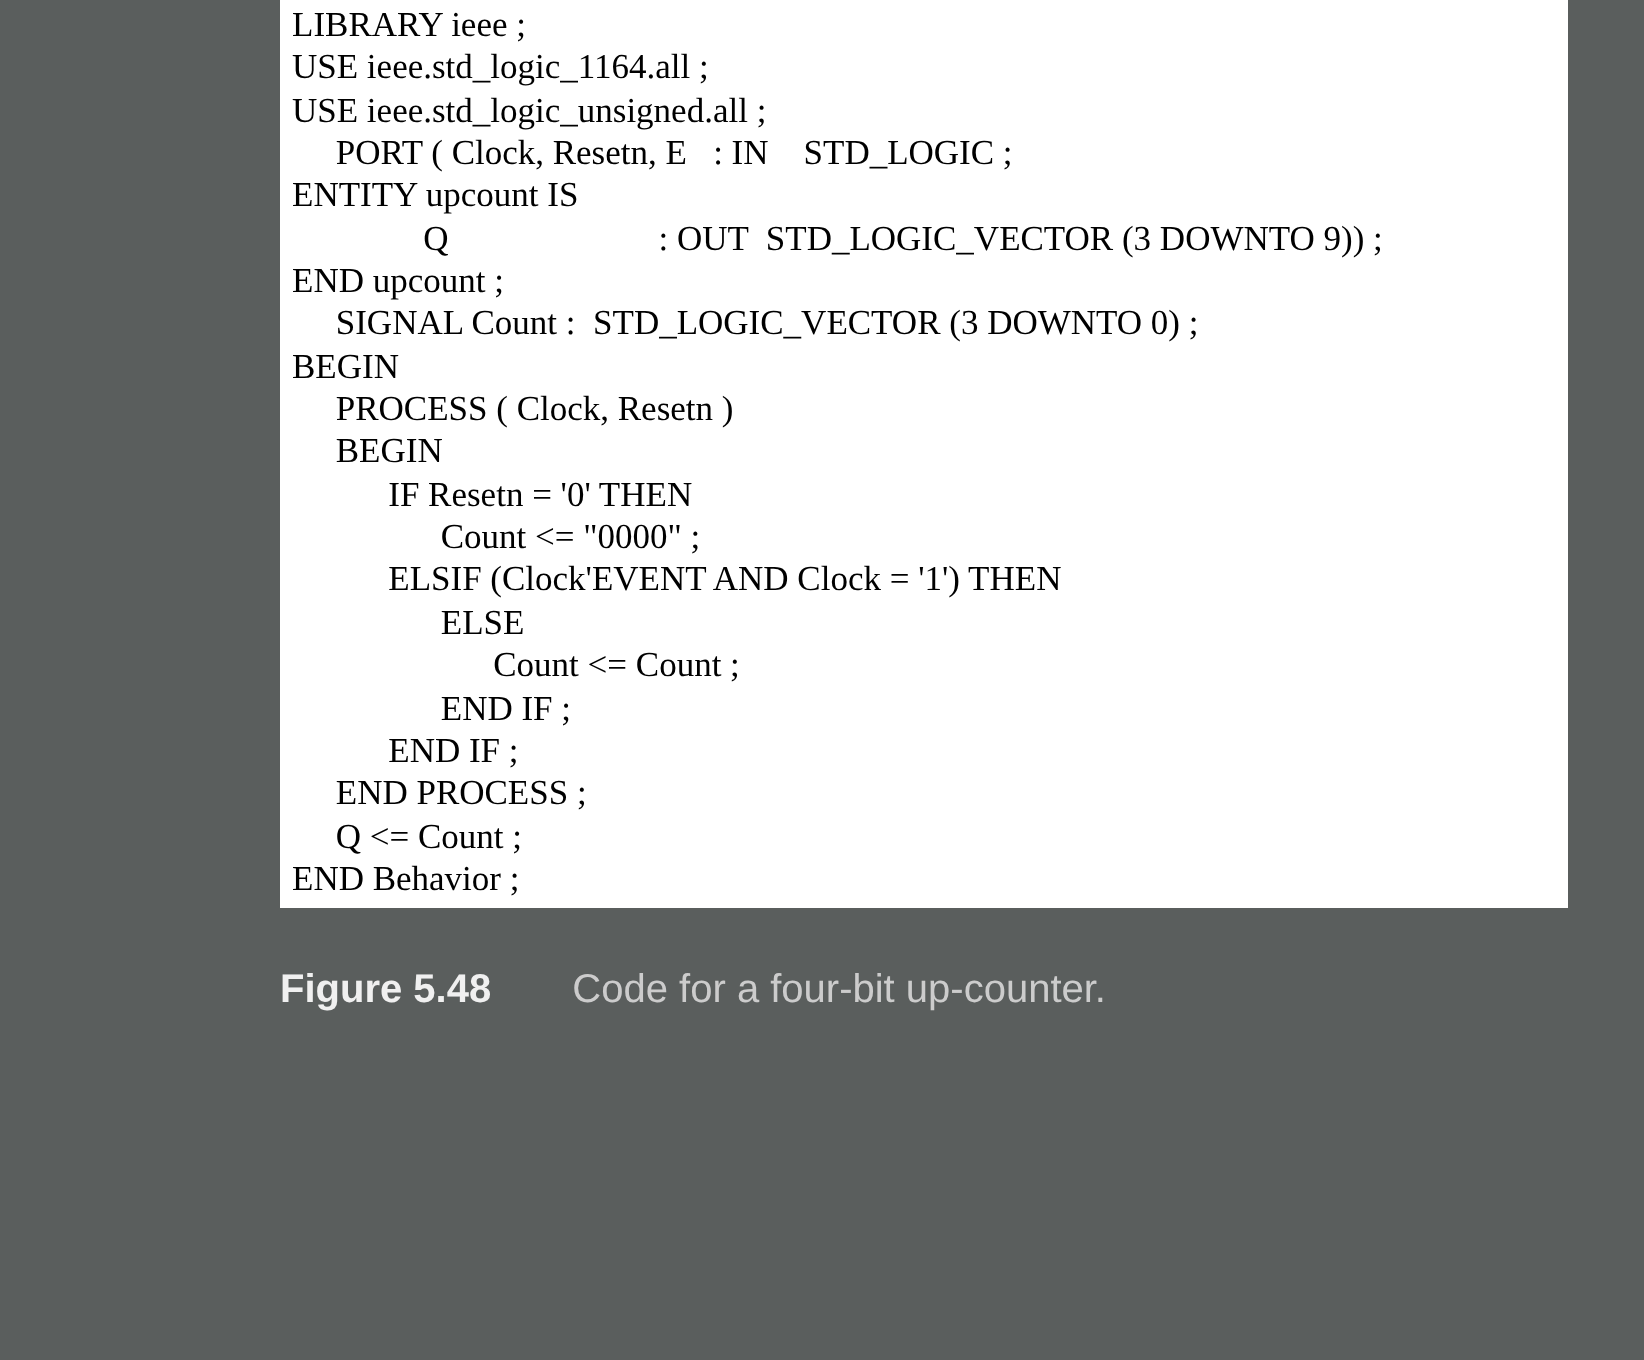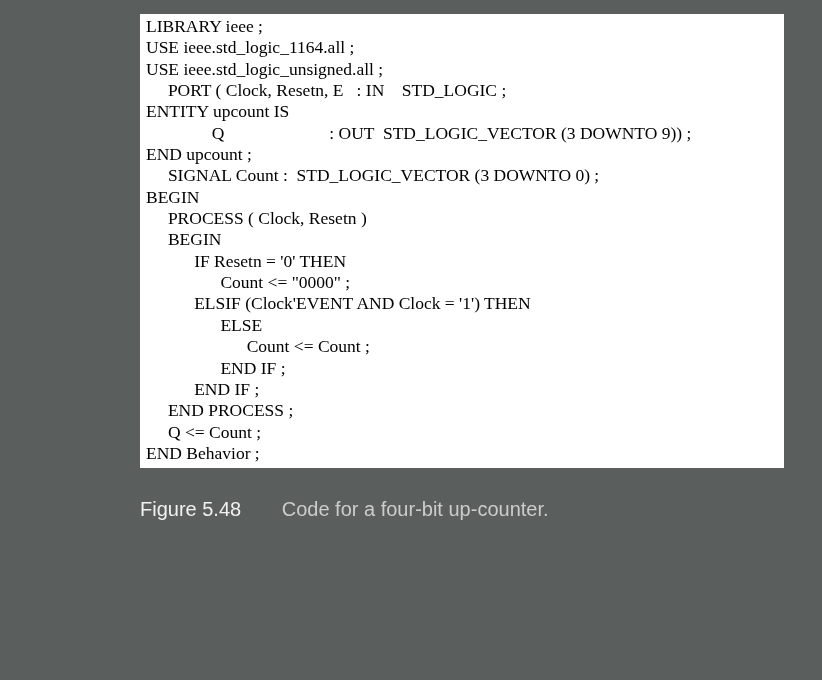--- a/index.html
+++ b/index.html
@@ -11,38 +11,38 @@
       background-color: #5a5e5d;
       width: 822px;
       height: 680px;
       font-family: 'Times New Roman', Times, serif;
       padding: 0;
     }
     .code-container {
       background-color: #ffffff;
       margin-left: 140px;
       margin-right: 38px;
-      margin-top: 14px;
+      margin-top: 0;
       padding: 2px 6px 4px 6px;
       font-size: 17.5px;
       line-height: 1.22;
       color: #000000;
     }
     .code-line {
       white-space: pre;
     }
     .caption {
       margin-top: 30px;
       margin-left: 140px;
       font-family: Arial, Helvetica, sans-serif;
       font-size: 20px;
       color: #cccccc;
     }
     .caption-label {
-      font-weight: normal;
+      font-weight: bold;
       color: #f0f0f0;
     }
     .caption-text {
       margin-left: 35px;
     }
   </style>
 </head>
 <body>
 
 <div class="code-container">

